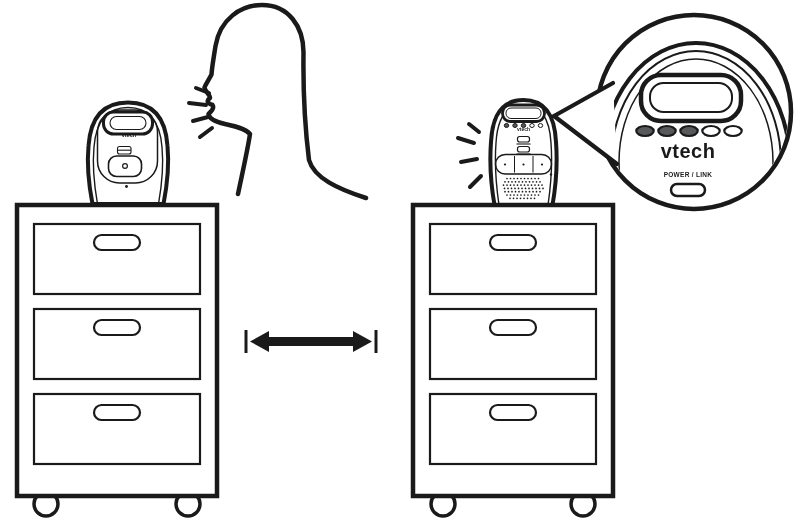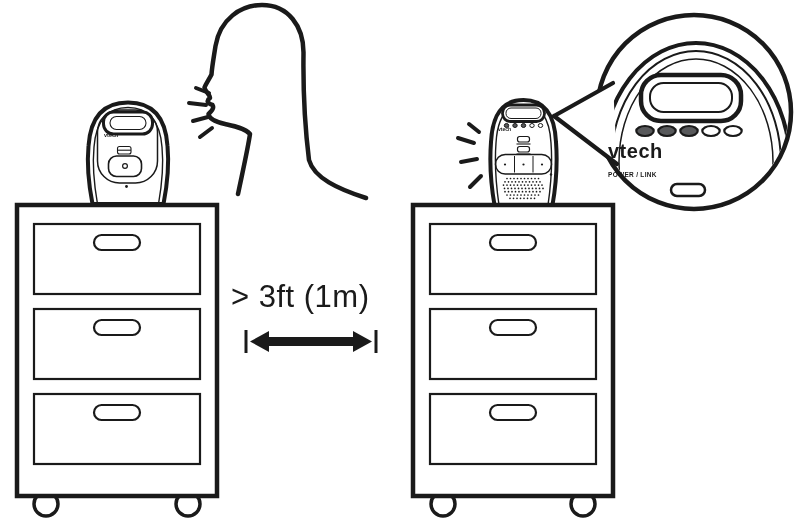--- a/index.html
+++ b/index.html
@@ -9,21 +9,21 @@
     background:var(--bg,#ffffff);
     font-family:"Liberation Sans", sans-serif;
     color:var(--line,#1a1a1a);
     overflow:hidden;
   }
   .stage svg{ position:absolute; left:0; top:0; }
   .ink   { stroke:var(--line,#1a1a1a); }
   .inkf  { fill:var(--line,#1a1a1a); }
   .paper { fill:#ffffff; }
   .none  { fill:none; }
-  .label{ position:absolute; line-height:1; white-space:nowrap; text-align:left; color:var(--line,#1a1a1a); }
+  .label{ position:absolute; line-height:1; white-space:nowrap; text-align:center; color:var(--line,#1a1a1a); }
   .distance-label{ left:231px; top:281px; width:160px; font-size:31px; letter-spacing:.5px; }
   .brand-callout { left:608px; top:141px; width:160px; font-size:20px; font-weight:800; letter-spacing:.5px; }
   .powerlink-label{ left:608px; top:172px; width:160px; font-size:6.5px; font-weight:700; letter-spacing:.3px; }
   .brand-baby    { left:104px; top:132.5px; width:50px; font-size:5.5px; font-weight:800; }
   .brand-parent  { left:498px; top:127px;  width:51px; font-size:5px;   font-weight:800; }
 </style>
 </head>
 <body>
 
 <div class="stage">
@@ -162,18 +162,17 @@
       <rect class="ink" fill="none" x="650" y="83" width="82" height="29" rx="13.5" stroke-width="2"></rect>
       <ellipse class="ink" cx="645" cy="131" rx="8.7" ry="5" stroke-width="2.2" fill="#58595b"></ellipse>
       <ellipse class="ink" cx="667" cy="131" rx="8.7" ry="5" stroke-width="2.2" fill="#58595b"></ellipse>
       <ellipse class="ink" cx="689" cy="131" rx="8.7" ry="5" stroke-width="2.2" fill="#58595b"></ellipse>
       <ellipse class="ink" cx="711" cy="131" rx="8.7" ry="5" stroke-width="2.2" fill="#ffffff"></ellipse>
       <ellipse class="ink" cx="733" cy="131" rx="8.7" ry="5" stroke-width="2.2" fill="#ffffff"></ellipse>
       <rect class="ink paper" x="671" y="184" width="34" height="12" rx="6" stroke-width="2.5"></rect>
     </g>
   </svg>
 
-  <div class="label distance-label">&gt; 3ft (1m)</div>
   <div class="label brand-callout">vtech</div>
   <div class="label powerlink-label">POWER / LINK</div>
   <div class="label brand-baby">vtech</div>
   <div class="label brand-parent">vtech</div>
 </div>
 
 </body></html>

